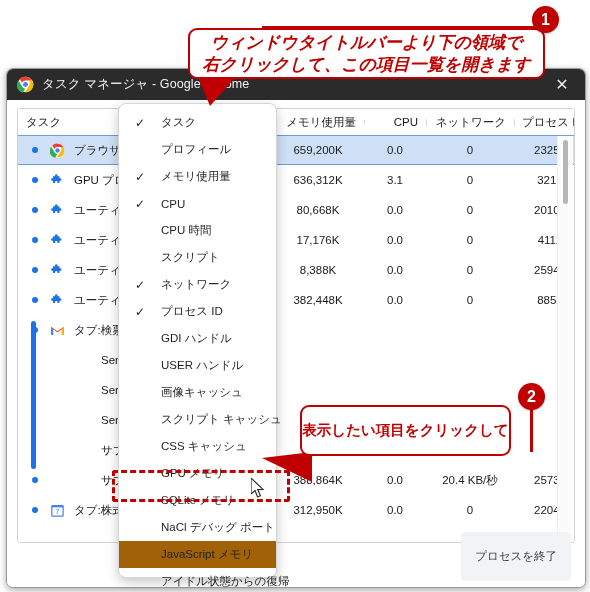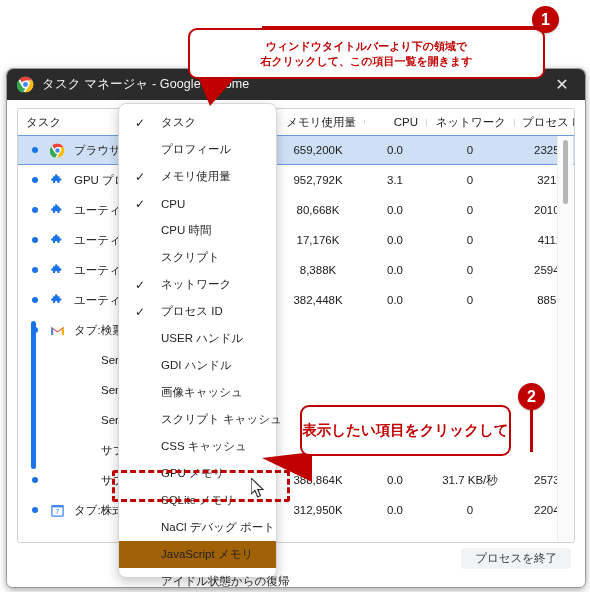--- a/index.html
+++ b/index.html
@@ -90,22 +90,22 @@
   
   #tbl-scroll{
     position:absolute;right:1px;top:27px;width:15px;bottom:1px;background:#fbfbfb;
     border-left:1px solid #ececec;
   }
   #tbl-thumb{
     position:absolute;left:5px;top:4px;width:5px;height:64px;border-radius:3px;
     background:#b6b6b6;
   }
   #end-btn{
-    position:absolute;right:14px;bottom:18px;
-    padding:2px 13px;font-size:11.5px;color:#3c4043;
+    position:absolute;right:14px;bottom:6px;
+    padding:16px 13px;font-size:11.5px;color:#3c4043;
     background:#f1f3f4;border:1px solid #f1f3f4;border-radius:4px;
     white-space:nowrap;
   }
   
   #ctx-menu{
     position:absolute;left:118px;top:103px;width:159px;height:475px;
     background:#ffffff;border:1px solid #d6d6d6;border-radius:8px;
     box-shadow:0 4px 12px rgba(0,0,0,.22);
     padding:5px 0;box-sizing:border-box;
     z-index:30;
@@ -128,21 +128,21 @@
   }
   
   #cursor{position:absolute;left:251px;top:478px;width:14px;height:21px;z-index:45;}
   
   .callout{
     position:absolute;background:#ffffff;border:2.5px solid #c00000;
     border-radius:9px;z-index:50;
     display:flex;flex-direction:column;align-items:center;justify-content:center;
     color:#c00000;font-weight:bold;line-height:1.28;text-align:center;
   }
-  #callout1{left:188px;top:28px;width:353px;height:47px;font-size:11px;}
+  #callout1{left:188px;top:28px;width:353px;height:47px;font-size:17px;font-style:italic;}
   #callout2{left:300px;top:405px;width:207px;height:47px;font-size:14.5px;}
   .badge{
     position:absolute;width:27px;height:27px;border-radius:50%;
     background:#c00000;color:#ffffff;font-weight:bold;font-size:16px;
     display:flex;align-items:center;justify-content:center;z-index:60;
     box-shadow:0 1px 2px rgba(0,0,0,.25);
   }
   #badge1{left:532px;top:6px;}
   #badge2{left:518px;top:383px;}
   .leadline{position:absolute;background:#c00000;z-index:45;}
@@ -206,21 +206,21 @@
           <div class="row">
             <div class="td col-task task-cell">
               <span class="bullet"></span>
               <span class="ticon">
                 <svg viewBox="0 0 24 24" width="15" height="15" fill="#1a73e8">
                   <path d="M10 2a2 2 0 0 1 2 2v1h3.2v3.3h1.1a2 2 0 1 1 0 4h-1.1V16H12v-1.1a2 2 0 1 0-4 0V16H4.8v-3.7H3.7a2 2 0 1 1 0-4h1.1V5H8V4a2 2 0 0 1 2-2z"></path>
                 </svg>
               </span>
               <span class="tlabel">GPU プロセ</span>
             </div>
-            <div class="td col-mem num">952,792K</div>
+            <div class="td col-mem num">636,312K</div>
             <div class="td col-cpu num">3.1</div>
             <div class="td col-net num">0</div>
             <div class="td col-pid num">3216</div>
           </div>
           <div class="row">
             <div class="td col-task task-cell">
               <span class="bullet"></span>
               <span class="ticon">
                 <svg viewBox="0 0 24 24" width="15" height="15" fill="#1a73e8">
                   <path d="M10 2a2 2 0 0 1 2 2v1h3.2v3.3h1.1a2 2 0 1 1 0 4h-1.1V16H12v-1.1a2 2 0 1 0-4 0V16H4.8v-3.7H3.7a2 2 0 1 1 0-4h1.1V5H8V4a2 2 0 0 1 2-2z"></path>
@@ -341,21 +341,21 @@
             <div class="td col-pid num"></div>
           </div>
           <div class="row">
             <div class="td col-task task-cell">
               <span class="bullet"></span>
               <span class="ticon blank"></span>
               <span class="tlabel indent">サブフレーム</span>
             </div>
             <div class="td col-mem num">388,864K</div>
             <div class="td col-cpu num">0.0</div>
-            <div class="td col-net num">31.7 KB/秒</div>
+            <div class="td col-net num">20.4 KB/秒</div>
             <div class="td col-pid num">25736</div>
           </div>
           <div class="row">
             <div class="td col-task task-cell">
               <span class="bullet"></span>
               <span class="ticon">
                 <svg viewBox="0 0 24 24" width="15" height="15">
                   <rect x="2" y="3" width="20" height="19" rx="2" fill="#4285f4"></rect>
                   <rect x="4" y="7" width="16" height="13" fill="#fff"></rect>
                   <text x="12" y="18" font-size="11" text-anchor="middle" fill="#4285f4" font-family="sans-serif">7</text>
@@ -403,24 +403,24 @@
     </div>
     <div class="mi">
       <span class="check">✓</span>
       <span>ネットワーク</span>
     </div>
     <div class="mi">
       <span class="check">✓</span>
       <span>プロセス ID</span>
     </div>
     <div class="mi">
+      <span>GDI ハンドル</span>
+    </div>
+    <div class="mi">
       <span>USER ハンドル</span>
-    </div>
-    <div class="mi">
-      <span>GDI ハンドル</span>
     </div>
     <div class="mi">
       <span>画像キャッシュ</span>
     </div>
     <div class="mi">
       <span>スクリプト キャッシュ</span>
     </div>
     <div class="mi">
       <span>CSS キャッシュ</span>
     </div>

